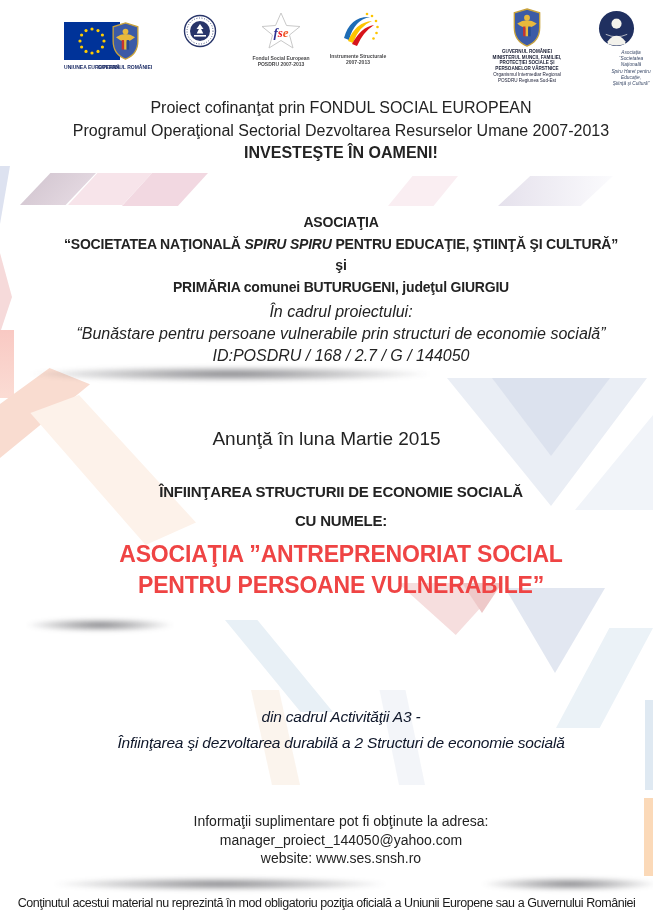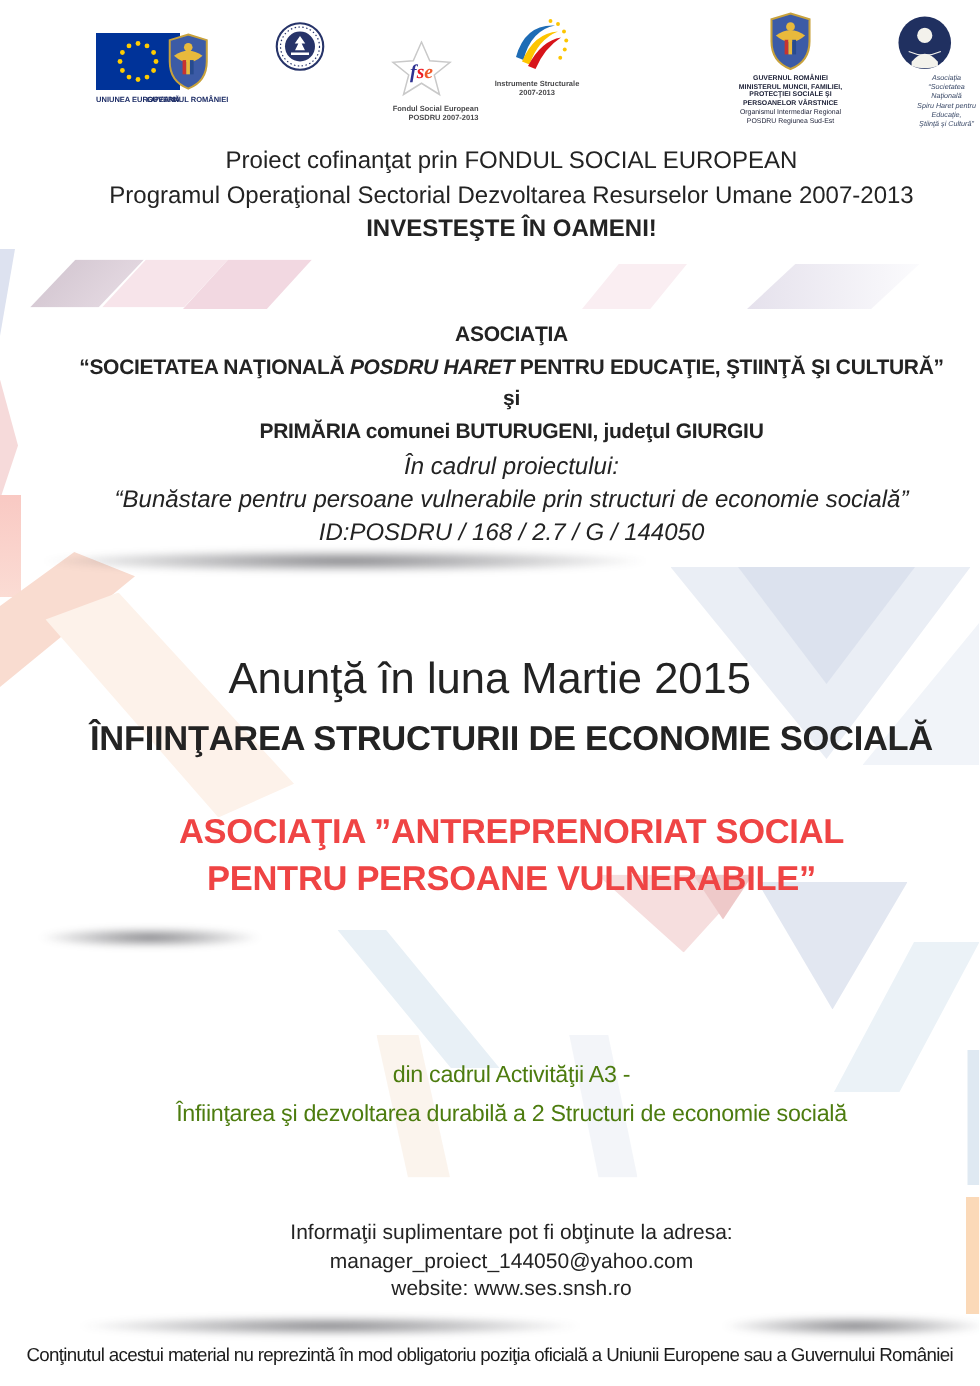--- a/index.html
+++ b/index.html
@@ -17,24 +17,24 @@
   .cap-min{color:#20243a;font-size:4.6px;line-height:1.25;}
   .cap-min .b{font-weight:bold;display:block;}
   .cap-min .r{display:block;}
   .cap-spiru{color:#3b4a68;font-size:4.8px;font-style:italic;line-height:1.3;}
   .txt{position:absolute;left:0;width:100%;text-align:center;}
   .hdr{top:97px;font-size:16px;line-height:22.5px;}
   .hdr .b{font-weight:bold;}
   .partners{top:212px;font-size:14px;line-height:21.5px;font-weight:bold;letter-spacing:-0.2px;}
   .partners .it{font-style:italic;}
   .project{top:301px;font-size:16px;line-height:22px;font-style:italic;}
-  .ann-date{top:440px;font-size:29px;line-height:26px;}
-  .ann-title{top:478px;font-size:23px;line-height:28.5px;font-weight:bold;letter-spacing:-0.2px;}
+  .ann-date{top:426px;font-size:19px;line-height:26px;}
+  .ann-title{top:478px;font-size:15px;line-height:28.5px;font-weight:bold;letter-spacing:-0.2px;}
   .ann-name{top:539px;font-size:23px;line-height:31px;font-weight:bold;letter-spacing:-0.2px;}
-  .activity{top:704px;font-size:15.5px;line-height:25.5px;letter-spacing:-0.2px;color:#4d7c0f;}
+  .activity{top:704px;font-size:15.5px;line-height:25.5px;letter-spacing:-0.2px;color:#0f172a;font-style:italic;}
   .contact{top:812px;font-size:14px;line-height:18.7px;}
   .footer{top:896px;font-size:12.5px;letter-spacing:-0.45px;color:#1c1c1c;}
   .line{display:block;margin-left:29px;}
 </style>
 </head>
 <body>
 
 <div class="poster">
 
   <div>
@@ -104,21 +104,21 @@
   <div class="logo" style="left:170px;top:14px;width:60px;">
     <svg class="art" width="34" height="34" viewBox="0 0 34 34">
       <circle cx="17" cy="17" r="15.5" fill="#ffffff" stroke="#273469" stroke-width="1.4"></circle>
       <circle cx="17" cy="17" r="13" fill="none" stroke="#273469" stroke-width="0.8" stroke-dasharray="1,1.6"></circle>
       <circle cx="17" cy="17" r="10" fill="#273469"></circle>
       <path d="M17,10 l3.5,5 h-2.4 l2.2,4.5 h-6.6 l2.2,-4.5 h-2.4 Z" fill="#ffffff"></path>
       <path d="M11,21 h12 v1.6 h-12 Z" fill="#ffffff"></path>
     </svg>
   </div>
 
-  <div class="logo" style="left:243px;top:27px;width:76px;text-align:right;">
+  <div class="logo" style="left:243px;top:12px;width:76px;">
     <svg class="art" width="42" height="40" viewBox="0 0 42 40">
       <path d="M21,1 L26.5,13.5 40,14.5 29.5,23 33,36 21,28.5 9,36 12.5,23 2,14.5 15.5,13.5 Z" fill="#ffffff" stroke="#c9c9c9" stroke-width="1"></path>
       <text x="21" y="25" text-anchor="middle" font-family="Liberation Serif, serif" font-size="13" font-style="italic" font-weight="bold">
         <tspan fill="#2e3192">f</tspan><tspan fill="#ed1c24">s</tspan><tspan fill="#f0592a">e</tspan>
       </text>
     </svg>
     <span class="cap cap-gray" style="margin-top:3px;">Fondul Social European</span>
     <span class="cap cap-gray">POSDRU 2007-2013</span>
   </div>
 
@@ -175,35 +175,36 @@
   </div>
 
   <div class="txt hdr">
     <span class="line">Proiect cofinanţat prin FONDUL SOCIAL EUROPEAN</span>
     <span class="line">Programul Operaţional Sectorial Dezvoltarea Resurselor Umane 2007-2013</span>
     <span class="line b">INVESTEŞTE ÎN OAMENI!</span>
   </div>
 
   <div class="txt partners">
     <span class="line">ASOCIAŢIA</span>
-    <span class="line"><span>“SOCIETATEA NAŢIONALĂ </span><span class="it">POSDRU HARET</span><span> PENTRU EDUCAŢIE, ŞTIINŢĂ ŞI CULTURĂ”</span></span>
+    <span class="line"><span>“SOCIETATEA NAŢIONALĂ </span><span class="it">SPIRU SPIRU</span><span> PENTRU EDUCAŢIE, ŞTIINŢĂ ŞI CULTURĂ”</span></span>
     <span class="line">şi</span>
     <span class="line">PRIMĂRIA comunei BUTURUGENI, judeţul GIURGIU</span>
   </div>
 
   <div class="txt project">
     <span class="line">În cadrul proiectului:</span>
     <span class="line">“Bunăstare pentru persoane vulnerabile prin structuri de economie socială”</span>
     <span class="line">ID:POSDRU / 168 / 2.7 / G / 144050</span>
   </div>
 
   <div class="txt ann-date">Anunţă în luna Martie 2015</div>
 
   <div class="txt ann-title">
     <span class="line">ÎNFIINŢAREA STRUCTURII DE ECONOMIE SOCIALĂ</span>
+    <span class="line">CU NUMELE:</span>
   </div>
 
   <div class="txt ann-name" style="color:#ef4444;">
     <span class="line">ASOCIAŢIA ”ANTREPRENORIAT SOCIAL</span>
     <span class="line">PENTRU PERSOANE VULNERABILE”</span>
   </div>
 
   <div class="txt activity">
     <span class="line">din cadrul Activităţii A3 -</span>
     <span class="line">Înfiinţarea şi dezvoltarea durabilă a 2 Structuri de economie socială</span>

